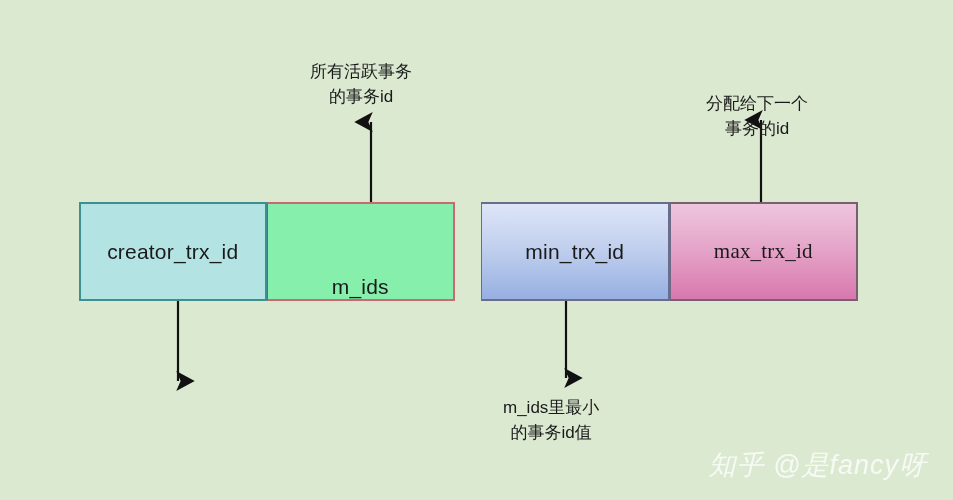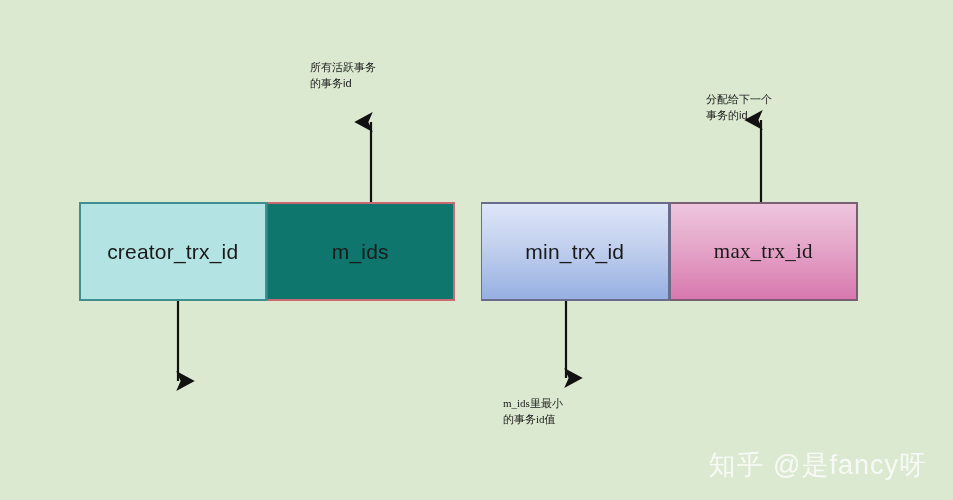--- a/index.html
+++ b/index.html
@@ -42,52 +42,53 @@
     letter-spacing: 0.2px;
     position: relative;
   }
   .field-creator {
     width: 194px;
     background: #b4e3e3;
     border: 2px solid #3e8f8f;
   }
   .field-mids {
     width: 195px;
-    background: #0f766e;
+    background: #86efac;
     border: 2px solid #c96a72;
     border-left: 1px solid #8a5a66;
+    align-items: flex-end;
   }
   .field-min {
     width: 195px;
     background: linear-gradient(to bottom, #dde5f8 0%, #c2d0ee 45%, #96b0e2 100%);
     border: 2px solid #6b6b8a;
     border-left: 1px solid #6b6b8a;
     margin-left: 26px;
   }
   .field-max {
     width: 195px;
     background: linear-gradient(to bottom, #eec5dd 0%, #e5a6c9 45%, #d878ae 100%);
     border: 2px solid #7a5f72;
     border-left: 1px solid #6b6b8a;
     font-family: Liberation Serif, serif;
   }
 
   
   .annotation {
     position: absolute;
-    font-size: 11px;
+    font-size: 17px;
     line-height: 1.45;
     color: #1a1a1a;
     white-space: pre-line;
-    text-align: left;
+    text-align: center;
   }
   .ann-top-mids   { left: 310px; top: 60px; }
   .ann-top-max    { left: 706px; top: 60px; margin-top: 32px; }
   .ann-bot-creator{ left: 118px; top: 399px; }
-  .ann-bot-min    { left: 503px; top: 396px; font-family: Liberation Serif, serif; }
+  .ann-bot-min    { left: 503px; top: 396px; }
 
   
   #arrows {
     position: absolute;
     left: 0;
     top: 0;
     width: 953px;
     height: 500px;
     pointer-events: none;
   }
@@ -95,20 +96,21 @@
   
   .watermark {
     position: absolute;
     right: 26px;
     bottom: 17px;
     font-size: 27px;
     color: #ffffff;
     opacity: 0.78;
     letter-spacing: 1px;
     user-select: none;
+    font-style: italic;
   }
 </style>
 </head>
 <body>
 
 <div id="canvas">
 
   <svg id="arrows" viewBox="0 0 953 500" width="953" height="500" xmlns="http://www.w3.org/2000/svg">
     <defs>
       <marker id="arrowhead-up" markerWidth="9" markerHeight="9" refX="4.5" refY="7.6" orient="auto" markerUnits="strokeWidth">

